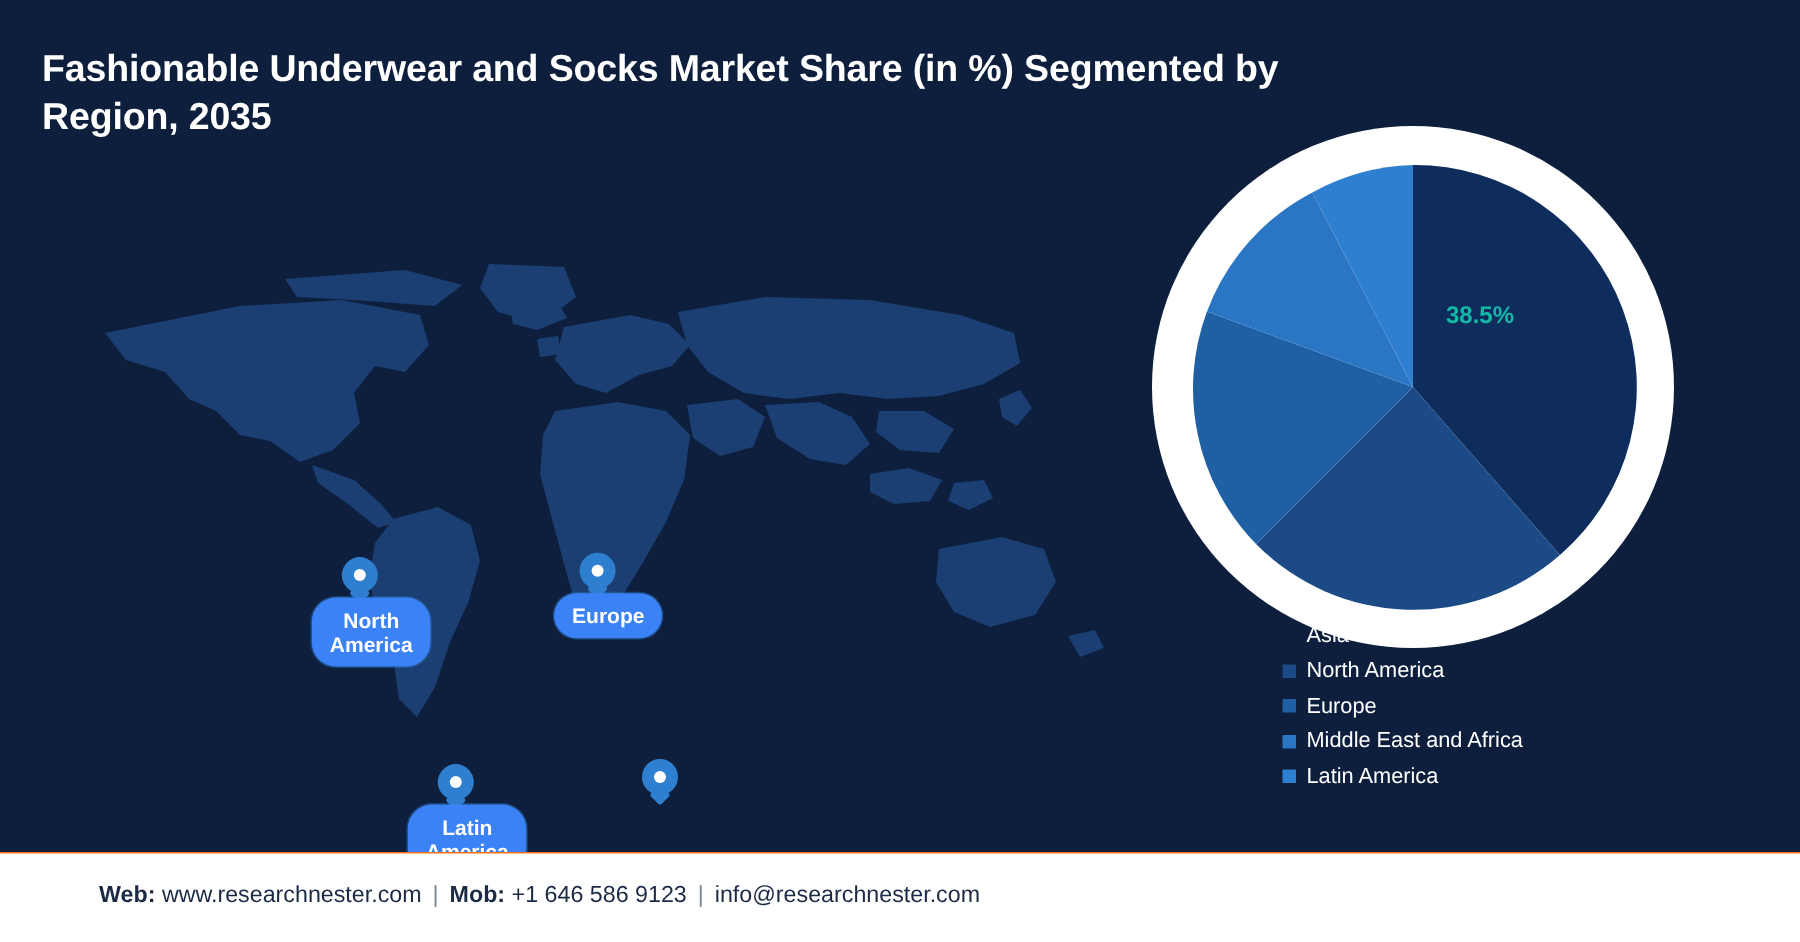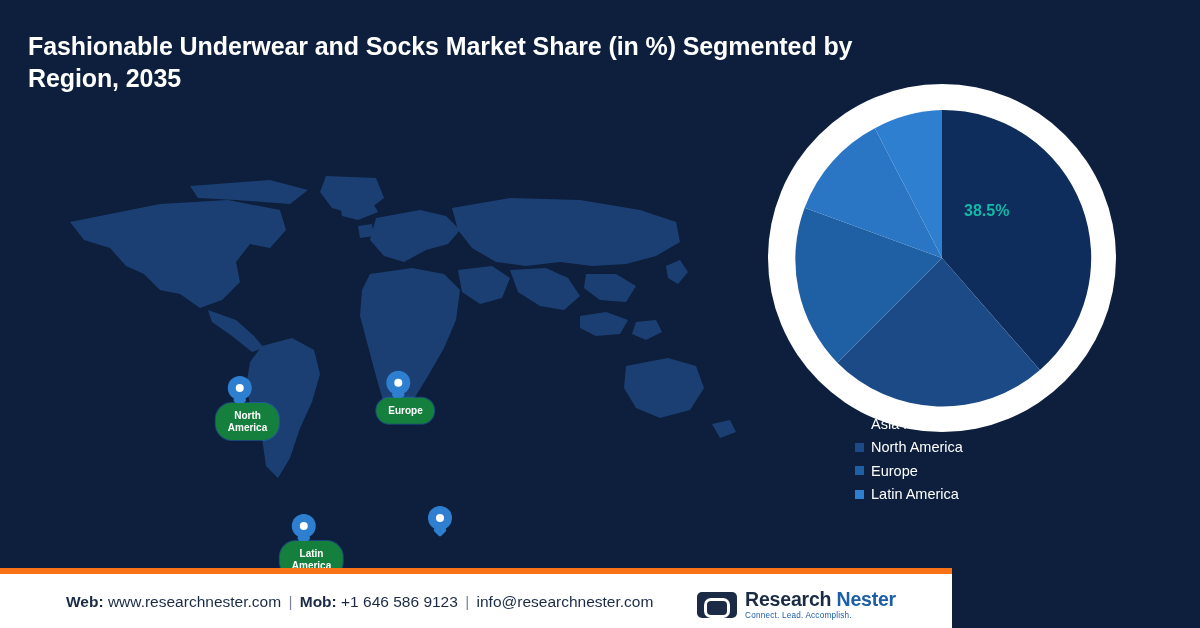--- a/index.html
+++ b/index.html
@@ -66,23 +66,23 @@
     bottom: -5px;
     width: 10px;
     height: 10px;
     background: #2f7fd0;
     transform: translateX(-50%) rotate(45deg);
     border-radius: 2px;
   }
   .pin-label {
     position: relative;
     margin-top: 3px;
-    background: #15803d;
+    background: #3b82f6;
     color: #ffffff;
-    font-size: 10px;
+    font-size: 14px;
     font-weight: bold;
     text-align: center;
     line-height: 1.15;
     padding: 7px 12px;
     border-radius: 16px;
     white-space: pre-line;
     box-shadow: 0 0 0 1px rgba(47,127,208,0.4);
     margin-left: 15px;
   }
   
@@ -134,24 +134,24 @@
   .legend-label {
     color: #ffffff;
     font-size: 14.5px;
     white-space: nowrap;
   }
   
   #footer {
     position: absolute;
     left: 0;
     bottom: 0;
-    width: 952px;
+    width: 1200px;
     height: 60px;
     background: #ffffff;
-    border-top: 6px solid #f97316;
+    border-top: 1px solid #f97316;
   }
   #footer-text {
     position: absolute;
     left: 66px;
     top: 19px;
     color: #1b2b45;
     font-size: 15.5px;
     white-space: nowrap;
   }
   #footer-text b { font-weight: bold; }
@@ -294,39 +294,36 @@
       <span class="legend-swatch" style="background:transparent;"></span>
       <span class="legend-label">Asia Pacific</span>
     </div>
     <div class="legend-row">
       <span class="legend-swatch" style="background:#1b4a86;"></span>
       <span class="legend-label">North America</span>
     </div>
     <div class="legend-row">
       <span class="legend-swatch" style="background:#1f5fa4;"></span>
       <span class="legend-label">Europe</span>
+    </div>
+    <div class="legend-row">
+      <span class="legend-swatch" style="background:#2a76c4;"></span>
+      <span class="legend-label">Middle East and Africa</span>
     </div>
     <div class="legend-row">
       <span class="legend-swatch" style="background:#2f7fd0;"></span>
       <span class="legend-label">Latin America</span>
     </div>
   </div>
 
   <div id="footer">
     <div id="footer-text">
       <b>Web:</b>
       <span>www.researchnester.com</span>
       <span class="sep">|</span>
       <b>Mob:</b>
       <span>+1 646 586 9123</span>
       <span class="sep">|</span>
       <span>info@researchnester.com</span>
     </div>
-    <div id="logo">
-      <div id="logo-mark"></div>
-      <div id="logo-text">
-        <div id="logo-name"><span>Research </span><span class="nester">Nester</span></div>
-        <div id="logo-tag">Connect. Lead. Accomplish.</div>
-      </div>
-    </div>
   </div>
 
 </div>
 
 </body></html>

